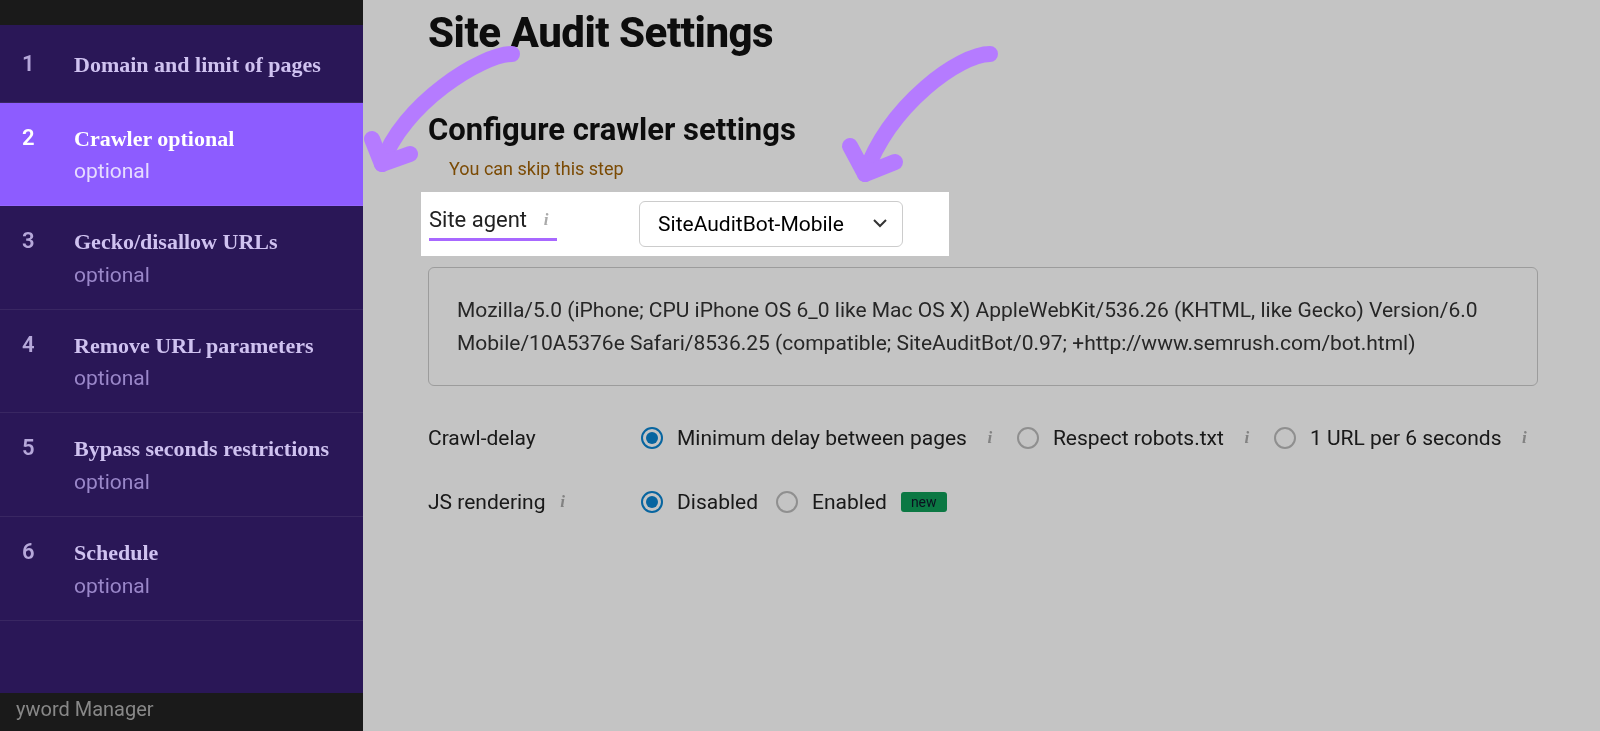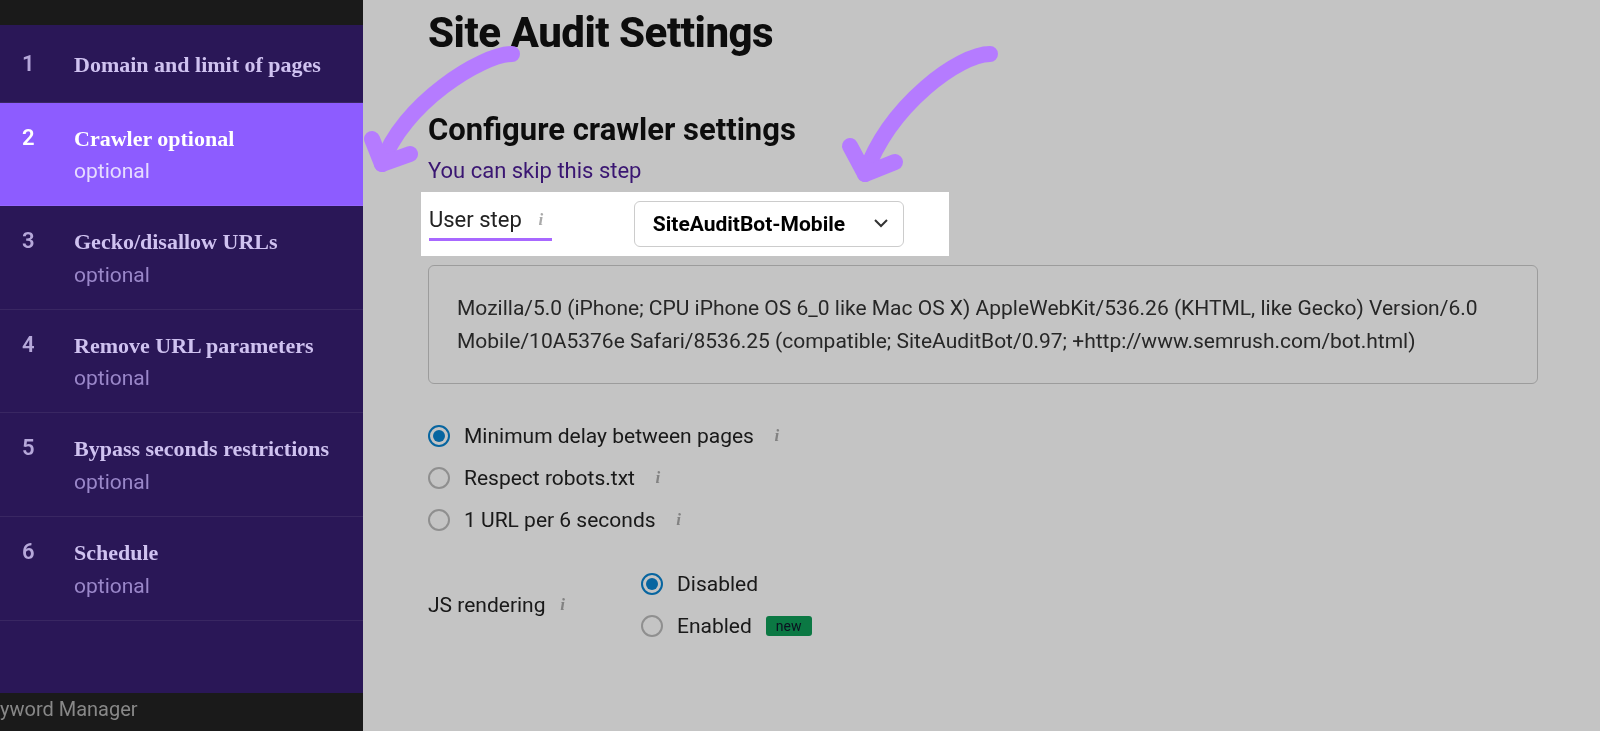--- a/index.html
+++ b/index.html
@@ -10,36 +10,36 @@
   .sidebar .item { display: flex; padding: 22px 22px 22px 22px; border-bottom: 1px solid rgba(255,255,255,0.07); cursor: pointer; }
   .sidebar .item.first { padding-top: 26px; }
   .sidebar .num { width: 52px; color: #b6a8da; font-size: 22px; font-weight: 600; flex-shrink:0;}
   .sidebar .labels { display:flex; flex-direction:column; gap:6px; }
   .sidebar .title { color: #cfc2f0; font-size: 22px; font-weight: 700; line-height: 1.3; font-family: Liberation Serif, serif; }
   .sidebar .opt { color: #9a87c9; font-size: 21px; font-weight: 400; }
   .sidebar .item.active { background: #8d5cff; }
   .sidebar .item.active .num { color: #fff; }
   .sidebar .item.active .title { color: #fff; }
   .sidebar .item.active .opt { color: #e6dcff; }
-  .bottomback { position:absolute; bottom:0; left:0; width:363px; height:38px; background:#1a1a1a; color:#888; font-size:20px; padding: 4px 0 0 0; }
+  .bottomback { position:absolute; bottom:0; left:0; width:363px; height:38px; background:#1a1a1a; color:#888; font-size:20px; padding: 4px 0 0 16px; }
   .main { position: absolute; top: 0; left: 363px; width: 1237px; height: 626px; background: #fff; }
   .overlay { position:absolute; top:0; left:363px; width:1237px; height:731px; background: rgba(0,0,0,0.23); pointer-events:none; }
   .main-inner { padding: 8px 0 0 65px; }
   h1 { font-size: 42px; font-weight: 800; color: #111; letter-spacing: -0.5px; }
   h2 { font-size: 31px; font-weight: 700; color: #111; margin-top: 54px; }
-  .skip { font-size: 22px; color: #4c1d95; margin-top: 10px; }
+  .skip { font-size: 18px; color: #a16207; margin-top: 10px; margin-left: 21px; }
   .info-icon { width:18px; height:18px; display:inline-flex; align-items:center; justify-content:center; color:#aaa; font-style:italic; font-family: Georgia, serif; font-size:17px; font-weight:600; border:0;}
   .chev { display:inline-block; }
-  .uabox { margin-top: 12px; border:1px solid #ccc; border-radius:6px; padding: 26px 28px; max-width: 1110px; font-size:21px; color:#333; line-height:1.55; background:#fff;}
+  .uabox { margin-top: 18px; border:1px solid #ccc; border-radius:6px; padding: 26px 28px; max-width: 1110px; font-size:21px; color:#333; line-height:1.55; background:#fff;}
   .highlight-box { position:absolute; top: 192px; left: 421px; width: 528px; height: 64px; background:#fff; z-index: 5; display:flex; align-items:center; padding-left: 8px;}
   .highlight-box .label2 { font-size: 22px; color:#222; display:flex; align-items:center; gap:10px; border-bottom: 3px solid #a868ff; padding: 0 2px 6px 0; margin-right: 82px;}
-  .highlight-box .select2 { border:1px solid #ccc; border-radius:6px; padding: 10px 14px 10px 18px; font-size:21px; display:flex; align-items:center; gap: 28px; cursor:pointer; background:#fff;font-weight:bold;}
+  .highlight-box .select2 { border:1px solid #ccc; border-radius:6px; padding: 10px 14px 10px 18px; font-size:21px; display:flex; align-items:center; gap: 28px; cursor:pointer; background:#fff;}
   .radio-row { display:flex; align-items:center; margin-top: 40px;}
   .radio-row .lbl { width:213px; font-size:21px; color:#222; display:flex; align-items:center; gap:8px;}
-  .opts { display:flex; flex-direction:column; gap:18px; }
+  .opts { display:flex; flex-direction:row; gap:18px; }
   .opt-row { display:flex; align-items:center; gap:14px; font-size:21px; color:#222;}
   .radio { width:22px; height:22px; border:2px solid #bbb; border-radius:50%; display:inline-flex; align-items:center; justify-content:center; flex-shrink:0; cursor:pointer;}
   .radio.checked { border-color:#0a84d0; }
   .radio.checked::after { content:""; width:12px; height:12px; background:#0a84d0; border-radius:50%; display:block; }
   .badge { background:#0f9d58; color:#0f172a; font-size:14px; font-weight:400; padding:2px 10px; border-radius:3px; text-transform:lowercase;}
   .arrow { position:absolute; z-index:20; pointer-events:none; }
 </style>
 </head>
 <body>
 
@@ -94,20 +94,23 @@
   <div class="main-inner">
     <h1>Site Audit Settings</h1>
     <h2>Configure crawler settings</h2>
     <div class="skip">You can skip this step</div>
 
     <div style="height:70px"></div>
 
     <div class="uabox">Mozilla/5.0 (iPhone; CPU iPhone OS 6_0 like Mac OS X) AppleWebKit/536.26 (KHTML, like Gecko) Version/6.0 Mobile/10A5376e Safari/8536.25 (compatible; SiteAuditBot/0.97; +http://www.semrush.com/bot.html)</div>
 
     <div class="radio-row">
+      <div class="lbl">
+        <span>Crawl-delay</span>
+      </div>
       <div class="opts">
         <div class="opt-row">
           <span class="radio checked"></span>
           <span>Minimum delay between pages</span>
           <span class="info-icon">i</span>
         </div>
         <div class="opt-row">
           <span class="radio"></span>
           <span>Respect robots.txt</span>
           <span class="info-icon">i</span>
@@ -138,21 +141,21 @@
       </div>
     </div>
 
   </div>
 </div>
 
 <div class="overlay"></div>
 
 <div class="highlight-box">
   <div class="label2">
-    <span>User step</span>
+    <span>Site agent</span>
     <span class="info-icon">i</span>
   </div>
   <div class="select2">
     <span>SiteAuditBot-Mobile</span>
     <span class="chev">
       <svg width="16" height="16" viewBox="0 0 16 16">
           <path d="M2 5 L8 11 L14 5" fill="none" stroke="#333" stroke-width="2"></path>
         </svg>
     </span>
   </div>

